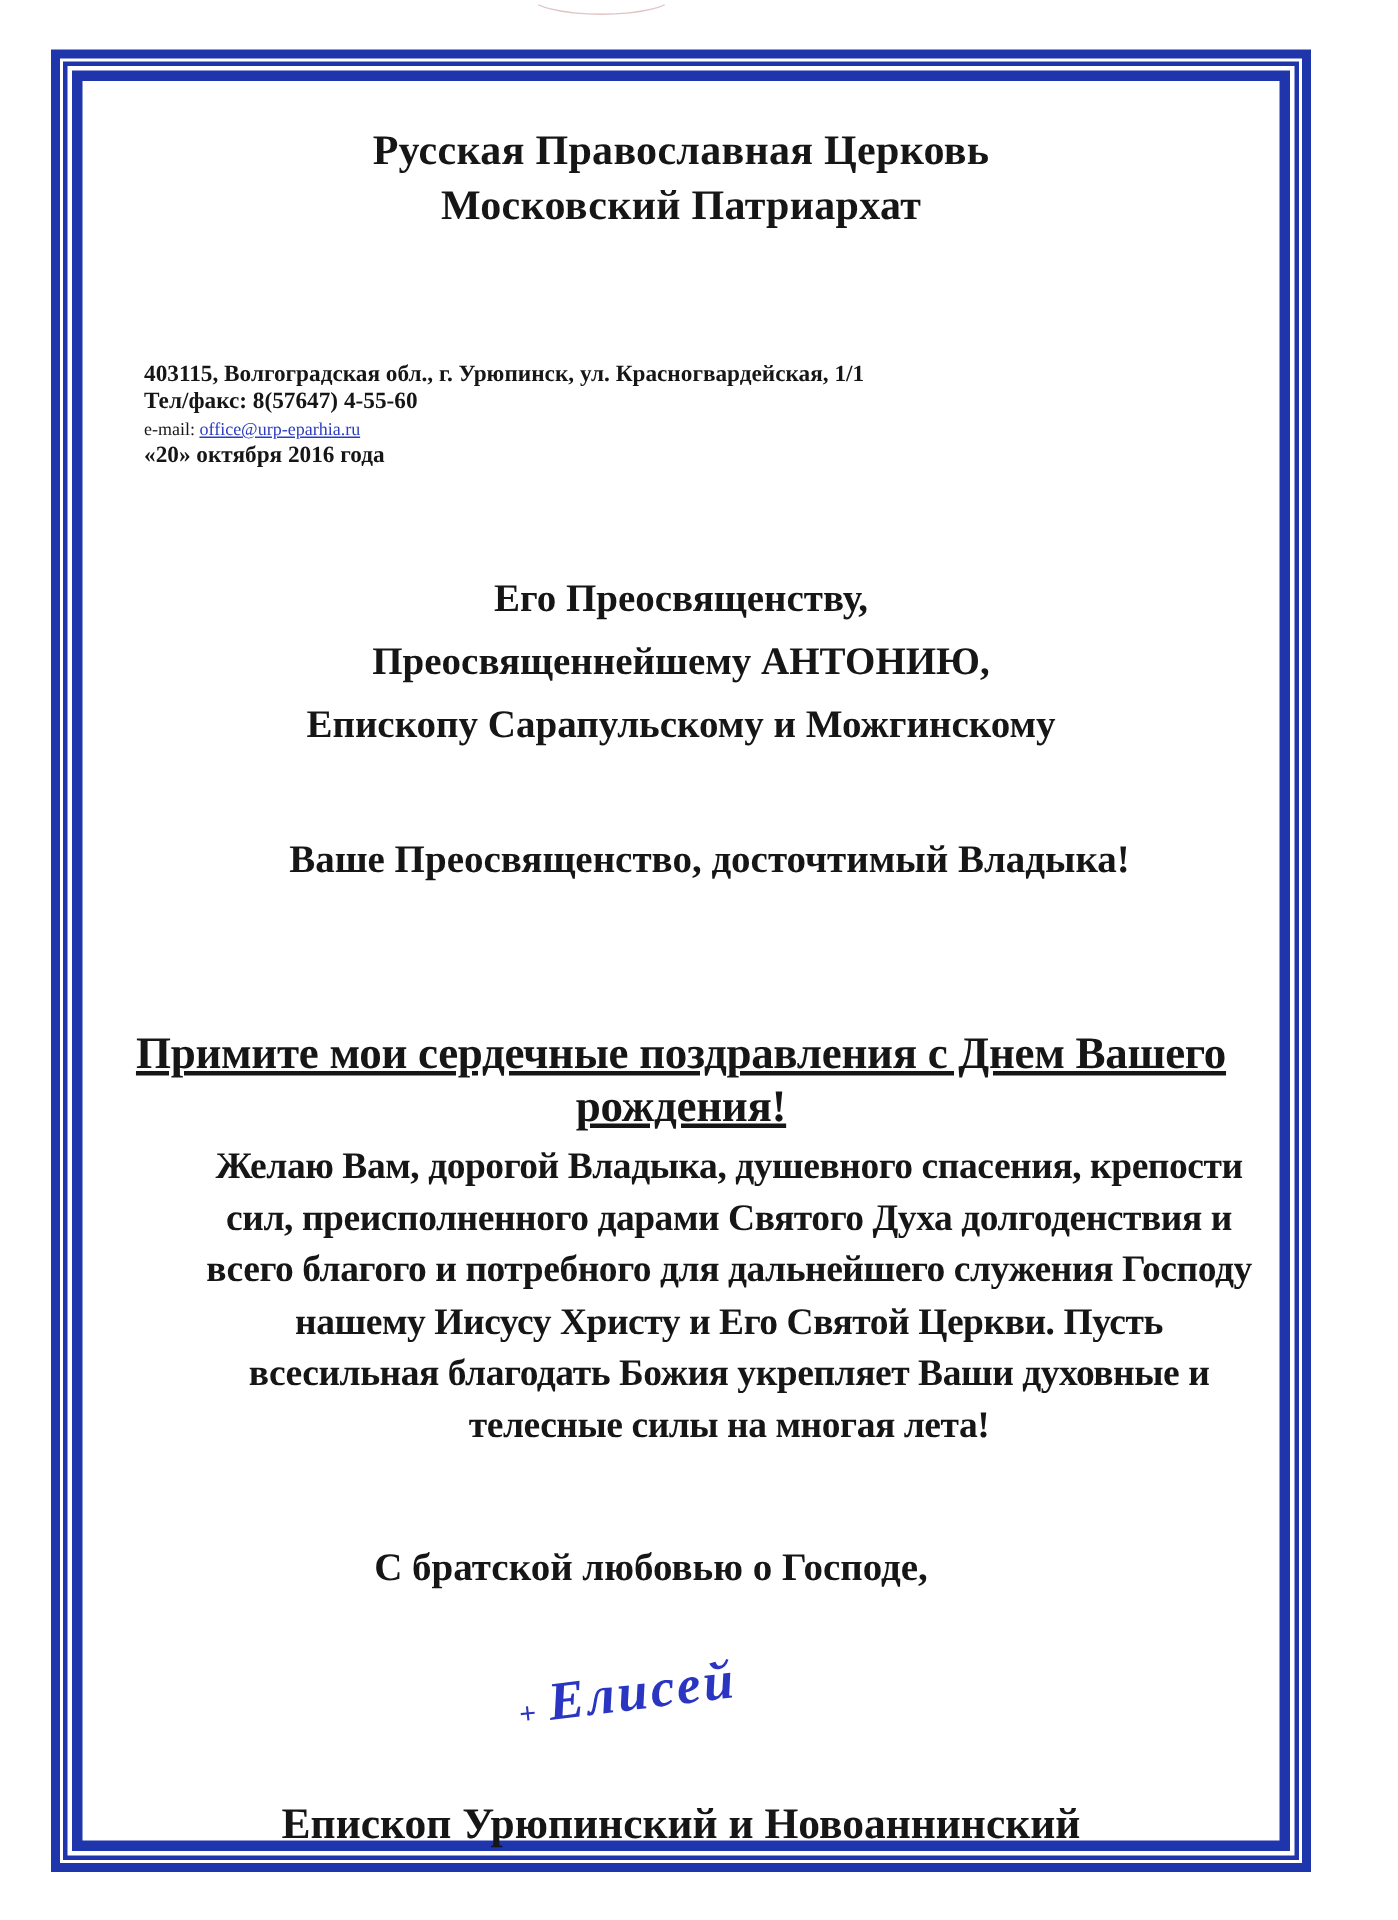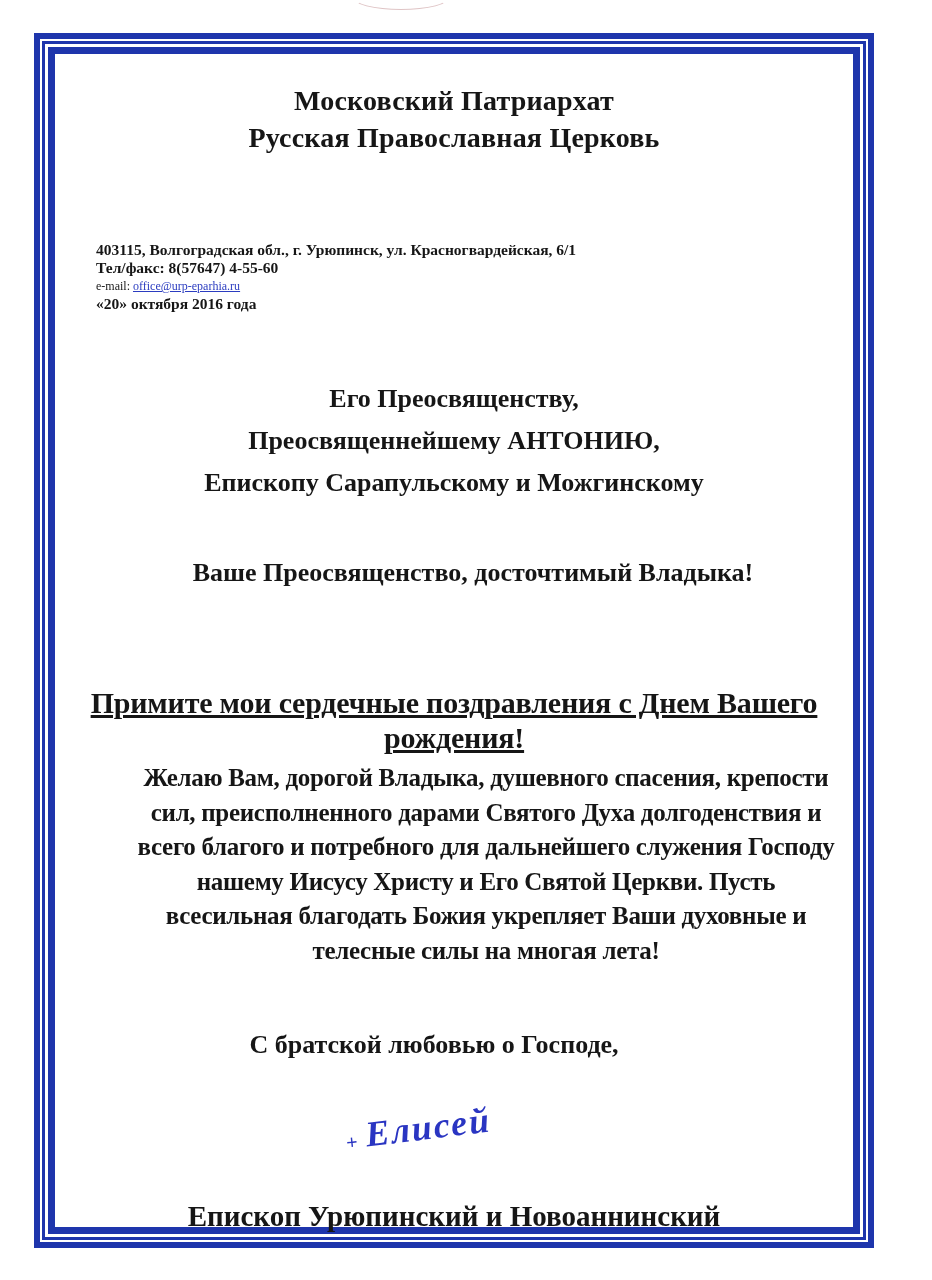--- a/index.html
+++ b/index.html
@@ -159,26 +159,26 @@
 
   <div class="artifact-arc"></div>
 
   <div class="frame-outer">
     <div class="frame-mid">
       <div class="frame-inner"></div>
     </div>
   </div>
 
   <div class="centered-block letterhead">
+    <div>Русская Православная Церковь</div>
     <div>Московский Патриархат</div>
-    <div>Русская Православная Церковь</div>
   </div>
 
   <div class="contact">
-    <div>403115, Волгоградская обл., г. Урюпинск, ул. Красногвардейская, 6/1</div>
+    <div>403115, Волгоградская обл., г. Урюпинск, ул. Красногвардейская, 1/1</div>
     <div>Тел/факс: 8(57647) 4-55-60</div>
     <div class="email-line"><span>e-mail: </span><span class="email-link">office@urp-eparhia.ru</span></div>
     <div>«20» октября 2016 года</div>
   </div>
 
   <div class="centered-block addressee">
     <div>Его Преосвященству,</div>
     <div>Преосвященнейшему АНТОНИЮ,</div>
     <div>Епископу Сарапульскому и Можгинскому</div>
   </div>

